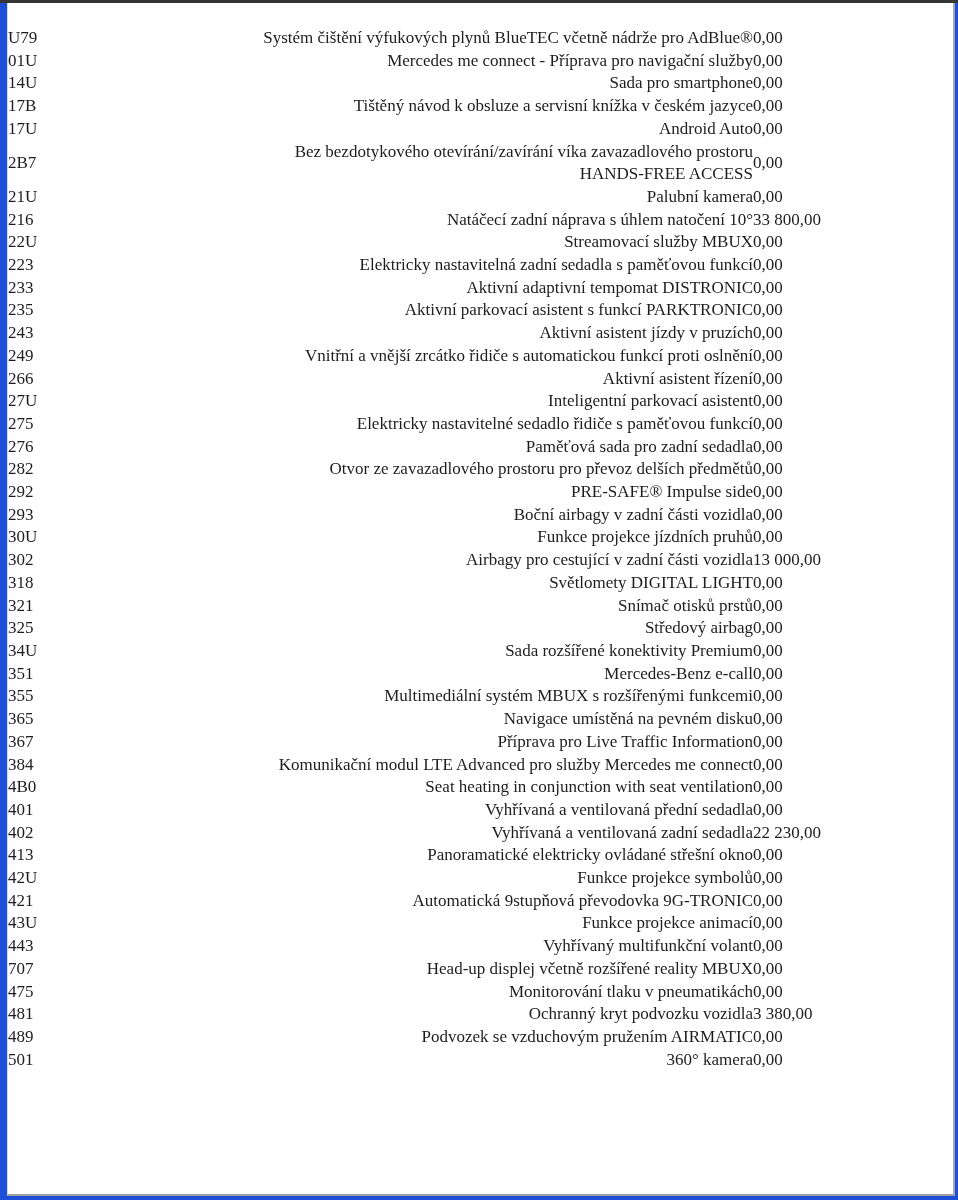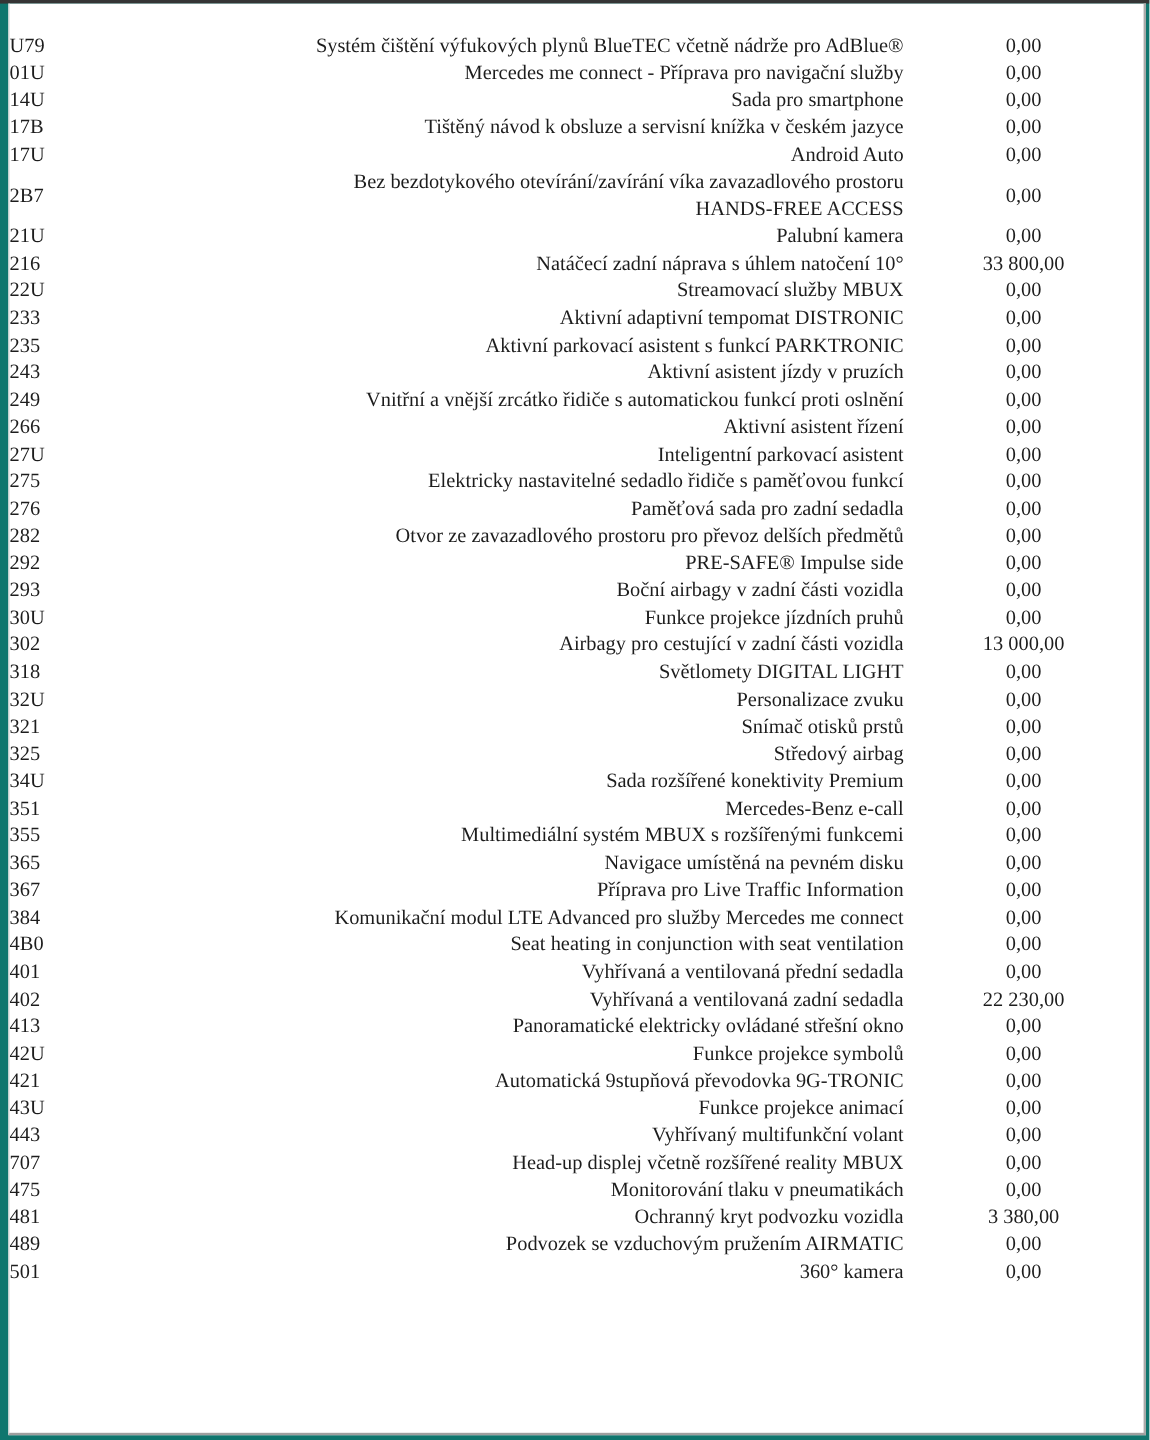--- a/index.html
+++ b/index.html
@@ -4,21 +4,21 @@
 <style>
   html, body {
     margin: 0;
     padding: 0;
     background: #fdfdfd;
   }
   .scan {
     position: relative;
     width: 958px;
     height: 1200px;
-    background: #0f766e;
+    background: #1d4ed8;
     overflow: hidden;
     font-family: "Liberation Serif", "DejaVu Serif", serif;
   }
   .scan-top-edge {
     position: absolute;
     left: 0; top: 0;
     width: 958px; height: 3px;
     background: #353535;
   }
   .page {
@@ -52,21 +52,21 @@
     padding-left: 98px;
     box-sizing: border-box;
     white-space: nowrap;
   }
   td.desc {
     white-space: pre-line;
     text-align: right;
   }
   td.price {
     width: 200px;
-    text-align: center;
+    text-align: left;
     padding-right: 96px;
     box-sizing: border-box;
     white-space: nowrap;
   }
 </style>
 </head>
 <body>
 
 <div class="scan">
   <div class="scan-top-edge"></div>
@@ -113,20 +113,25 @@
             <td class="code">216</td>
             <td class="desc">Natáčecí zadní náprava s úhlem natočení 10°</td>
             <td class="price">33 800,00</td>
           </tr>
           <tr>
             <td class="code">22U</td>
             <td class="desc">Streamovací služby MBUX</td>
             <td class="price">0,00</td>
           </tr>
           <tr>
+            <td class="code">223</td>
+            <td class="desc">Elektricky nastavitelná zadní sedadla s paměťovou funkcí</td>
+            <td class="price">0,00</td>
+          </tr>
+          <tr>
             <td class="code">233</td>
             <td class="desc">Aktivní adaptivní tempomat DISTRONIC</td>
             <td class="price">0,00</td>
           </tr>
           <tr>
             <td class="code">235</td>
             <td class="desc">Aktivní parkovací asistent s funkcí PARKTRONIC</td>
             <td class="price">0,00</td>
           </tr>
           <tr>
@@ -180,25 +185,20 @@
             <td class="price">0,00</td>
           </tr>
           <tr>
             <td class="code">302</td>
             <td class="desc">Airbagy pro cestující v zadní části vozidla</td>
             <td class="price">13 000,00</td>
           </tr>
           <tr>
             <td class="code">318</td>
             <td class="desc">Světlomety DIGITAL LIGHT</td>
-            <td class="price">0,00</td>
-          </tr>
-          <tr>
-            <td class="code">32U</td>
-            <td class="desc">Personalizace zvuku</td>
             <td class="price">0,00</td>
           </tr>
           <tr>
             <td class="code">321</td>
             <td class="desc">Snímač otisků prstů</td>
             <td class="price">0,00</td>
           </tr>
           <tr>
             <td class="code">325</td>
             <td class="desc">Středový airbag</td>

